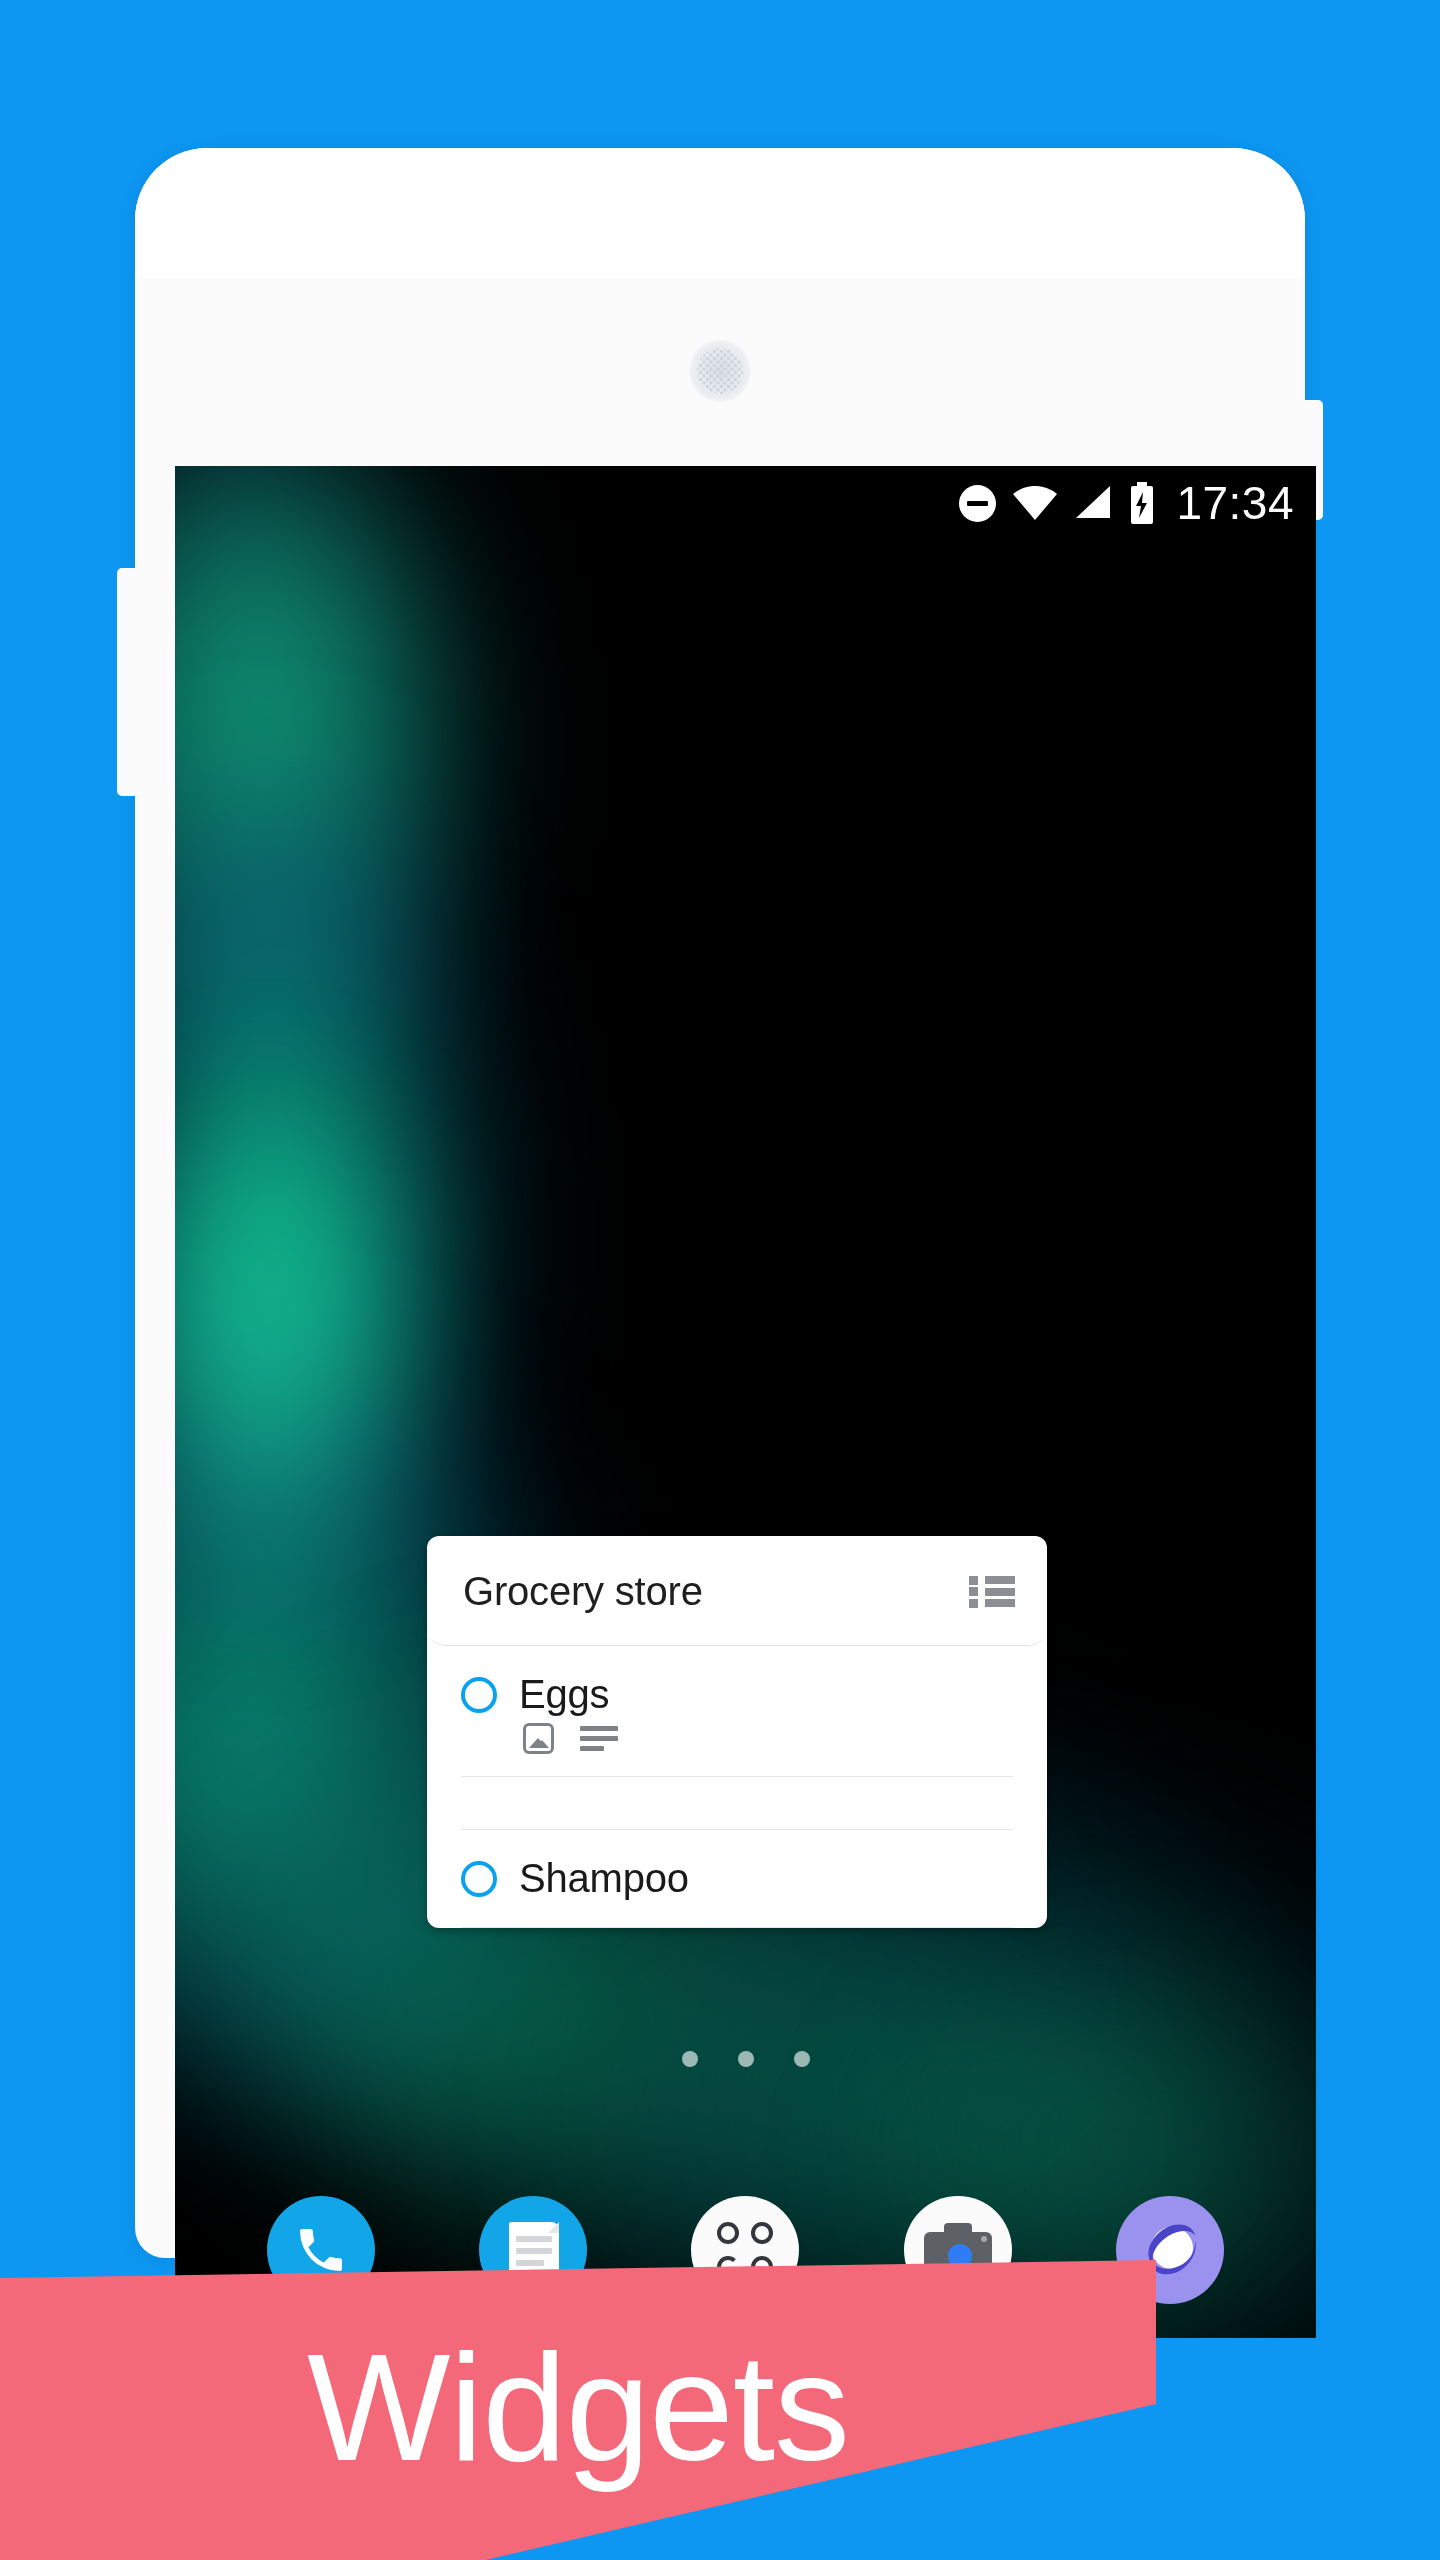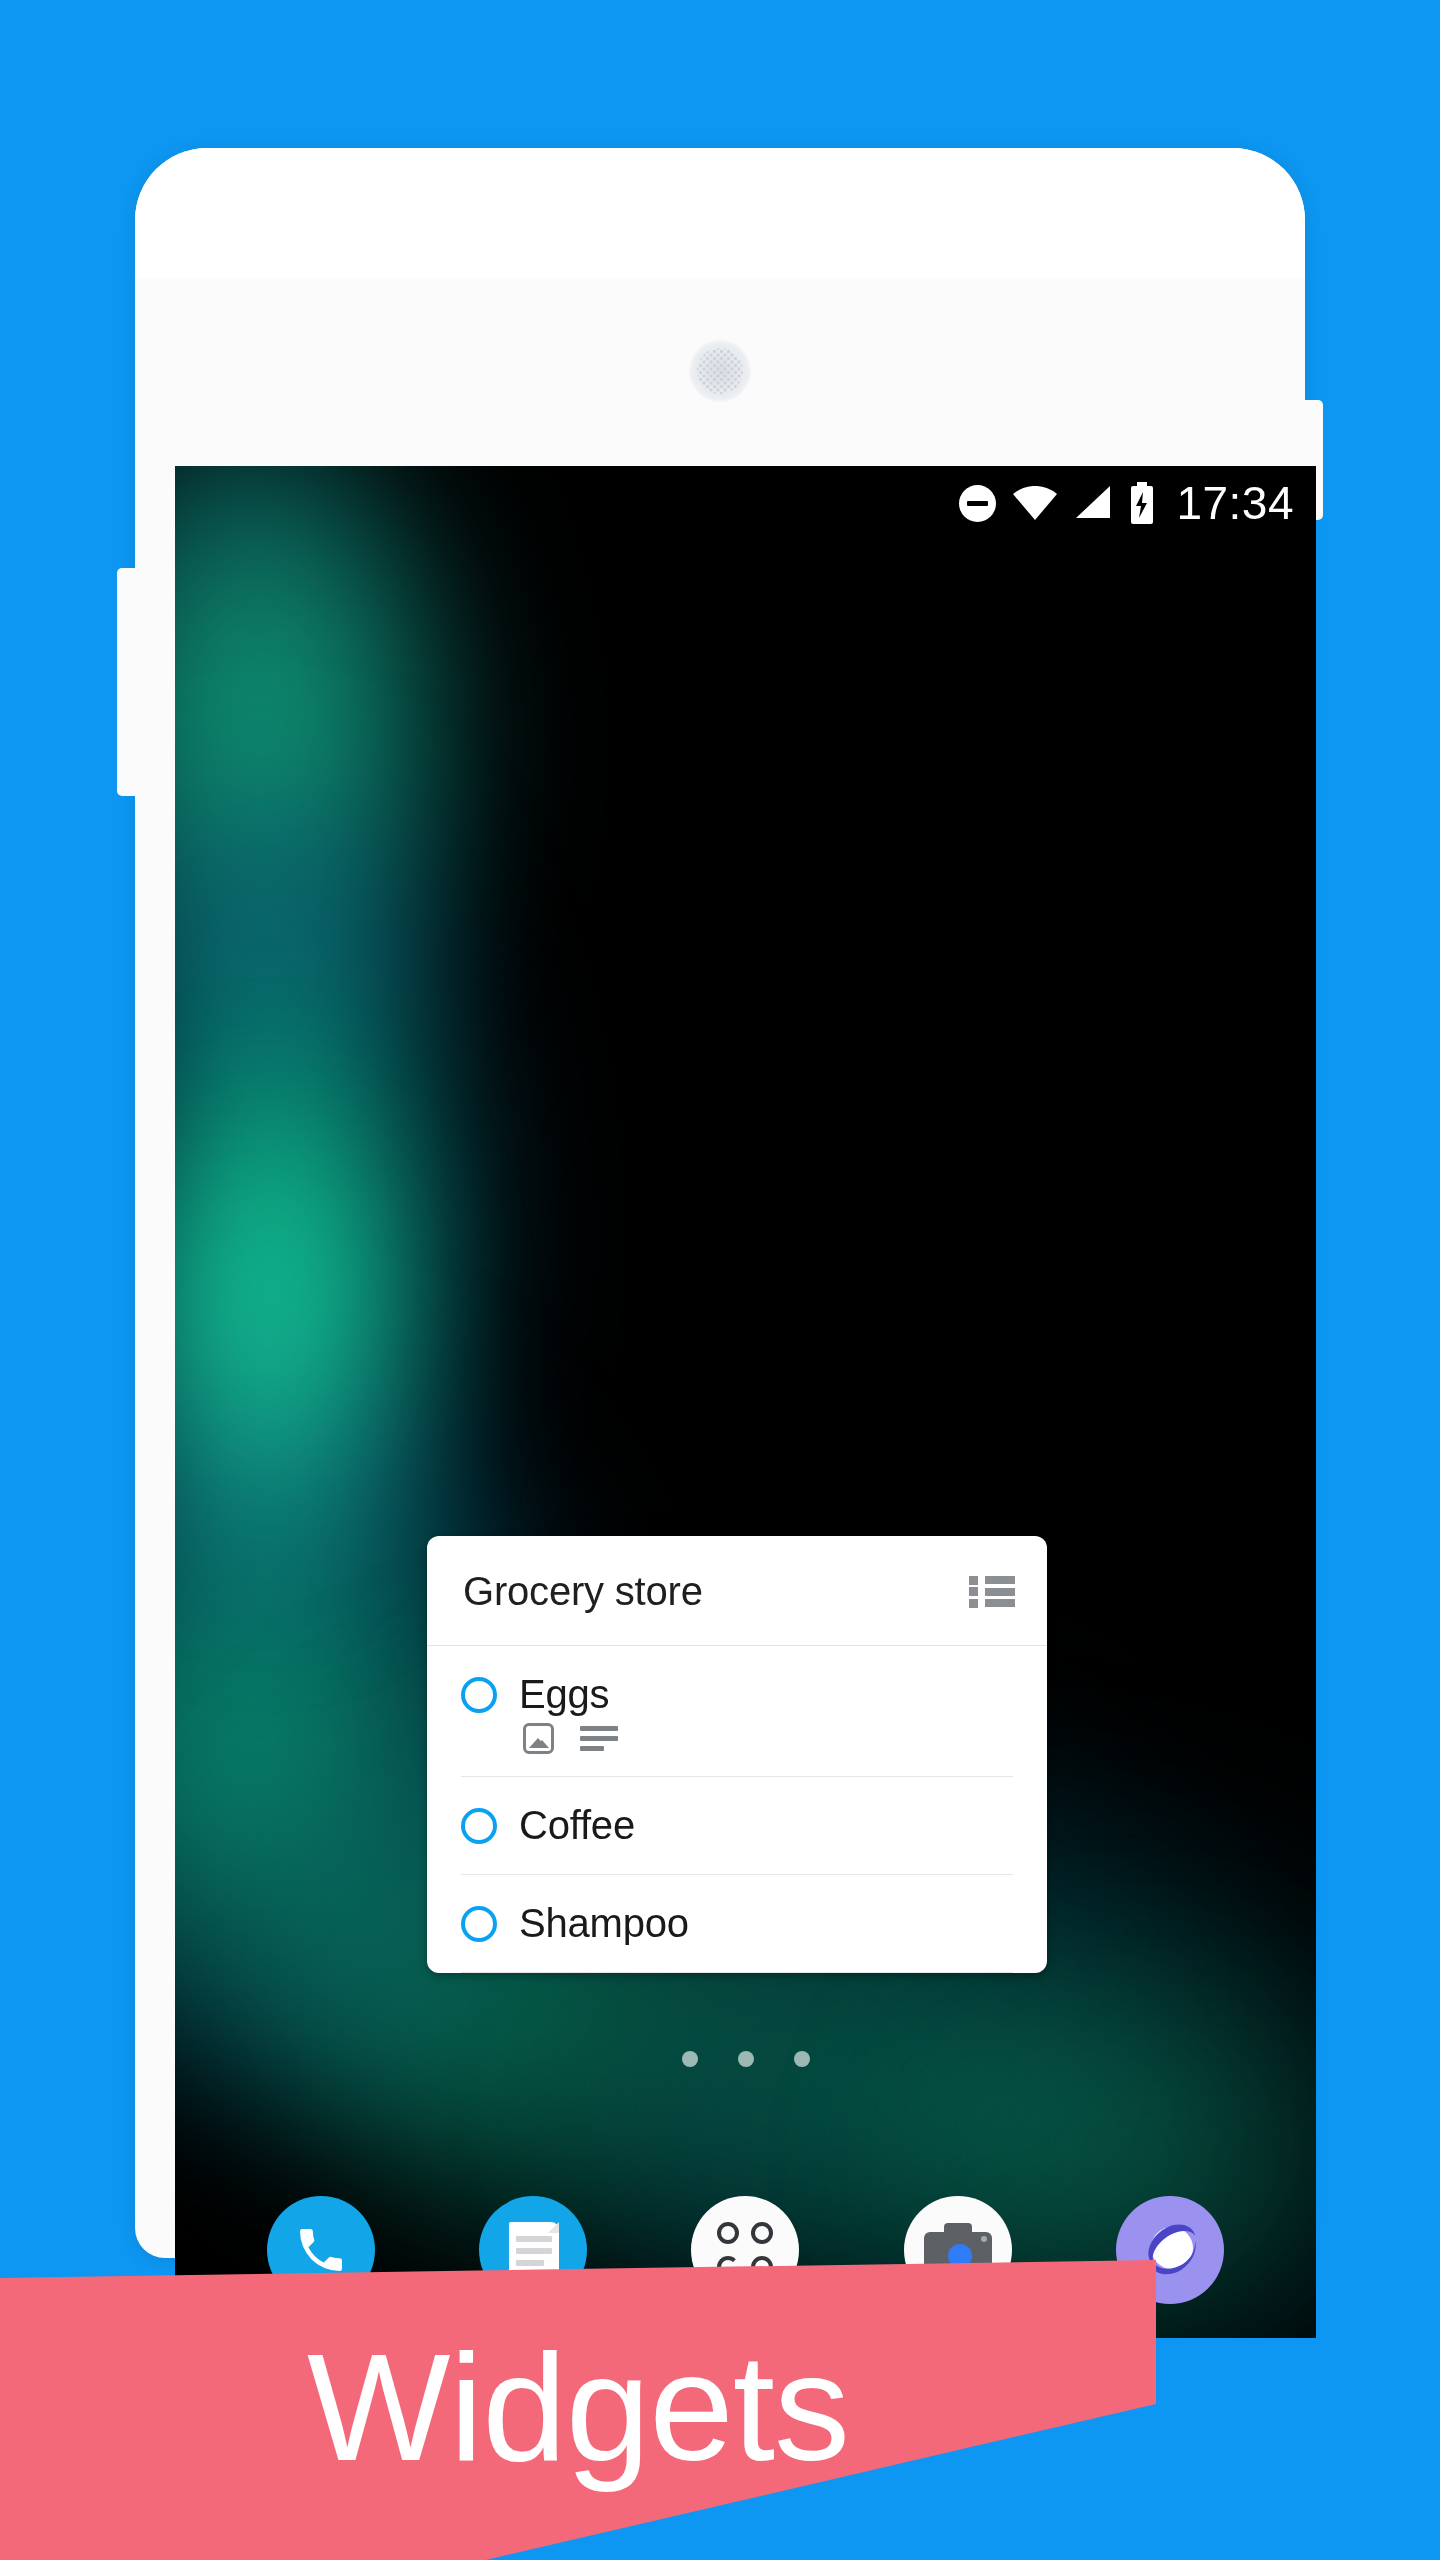--- a/index.html
+++ b/index.html
@@ -105,20 +105,21 @@
     background:#fff;
     border-radius:12px;
     box-shadow:0 3px 9px rgba(0,0,0,.30);
     overflow:hidden;
   }
   #widget-header{
     height:110px;
     display:flex; align-items:center; justify-content:space-between;
     padding:2px 32px 0 36px;
     border-bottom:1px solid #e2e2e2;
+    border-radius:19px;
   }
   #widget-title{ font-size:40px; color:#1f1f1f; font-weight:400; letter-spacing:-.2px; }
 
   .list-glyph{ width:46px; height:32px; display:flex; flex-direction:column; justify-content:space-between; }
   .list-glyph .lrow{ display:flex; align-items:center; gap:7px; }
   .list-glyph .lsq{ width:9px; height:9px; background:#8b8f94; }
   .list-glyph .lbar{ height:8px; background:#8b8f94; flex:1; }
 
   .list-item{
     padding:26px 0 0 0;
@@ -321,24 +322,20 @@
           <span class="photo-icon"></span>
           <span class="note-icon">
               <i></i>
               <i></i>
               <i></i>
             </span>
         </div>
       </div>
 
       <div class="list-item">
-        <div class="li-main">
-          <span class="checkbox-circle"></span>
-          <span class="li-label">Coffee</span>
-        </div>
         <div class="li-spacer"></div>
       </div>
 
       <div class="list-item">
         <div class="li-main">
           <span class="checkbox-circle"></span>
           <span class="li-label">Shampoo</span>
         </div>
         <div class="li-spacer"></div>
       </div>

